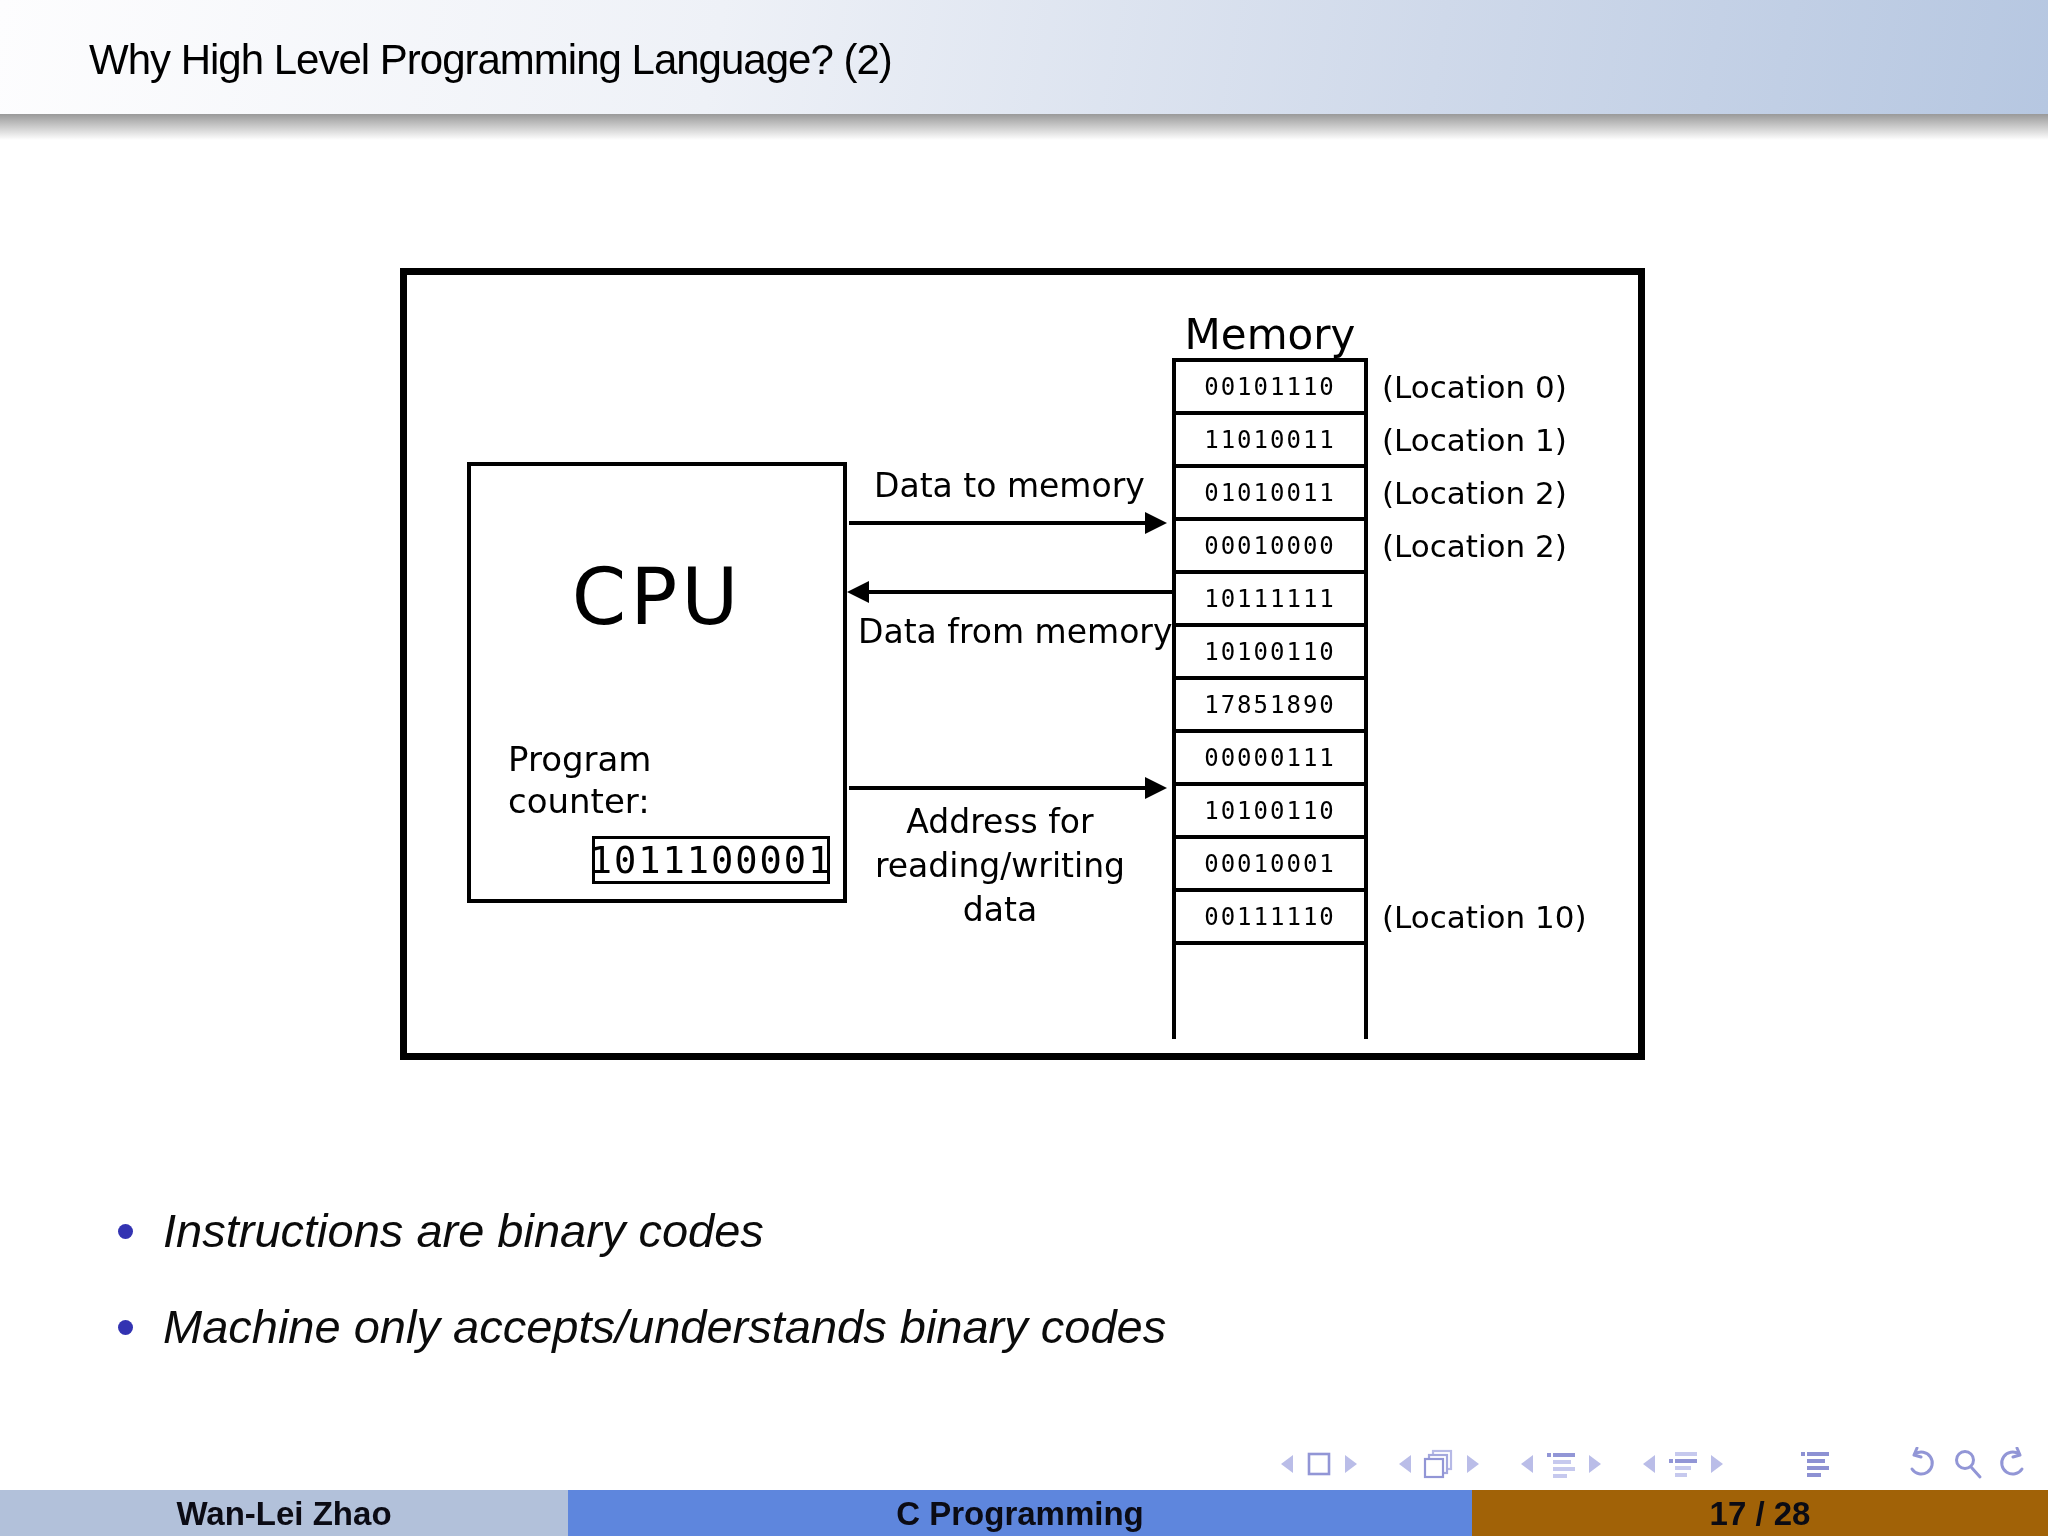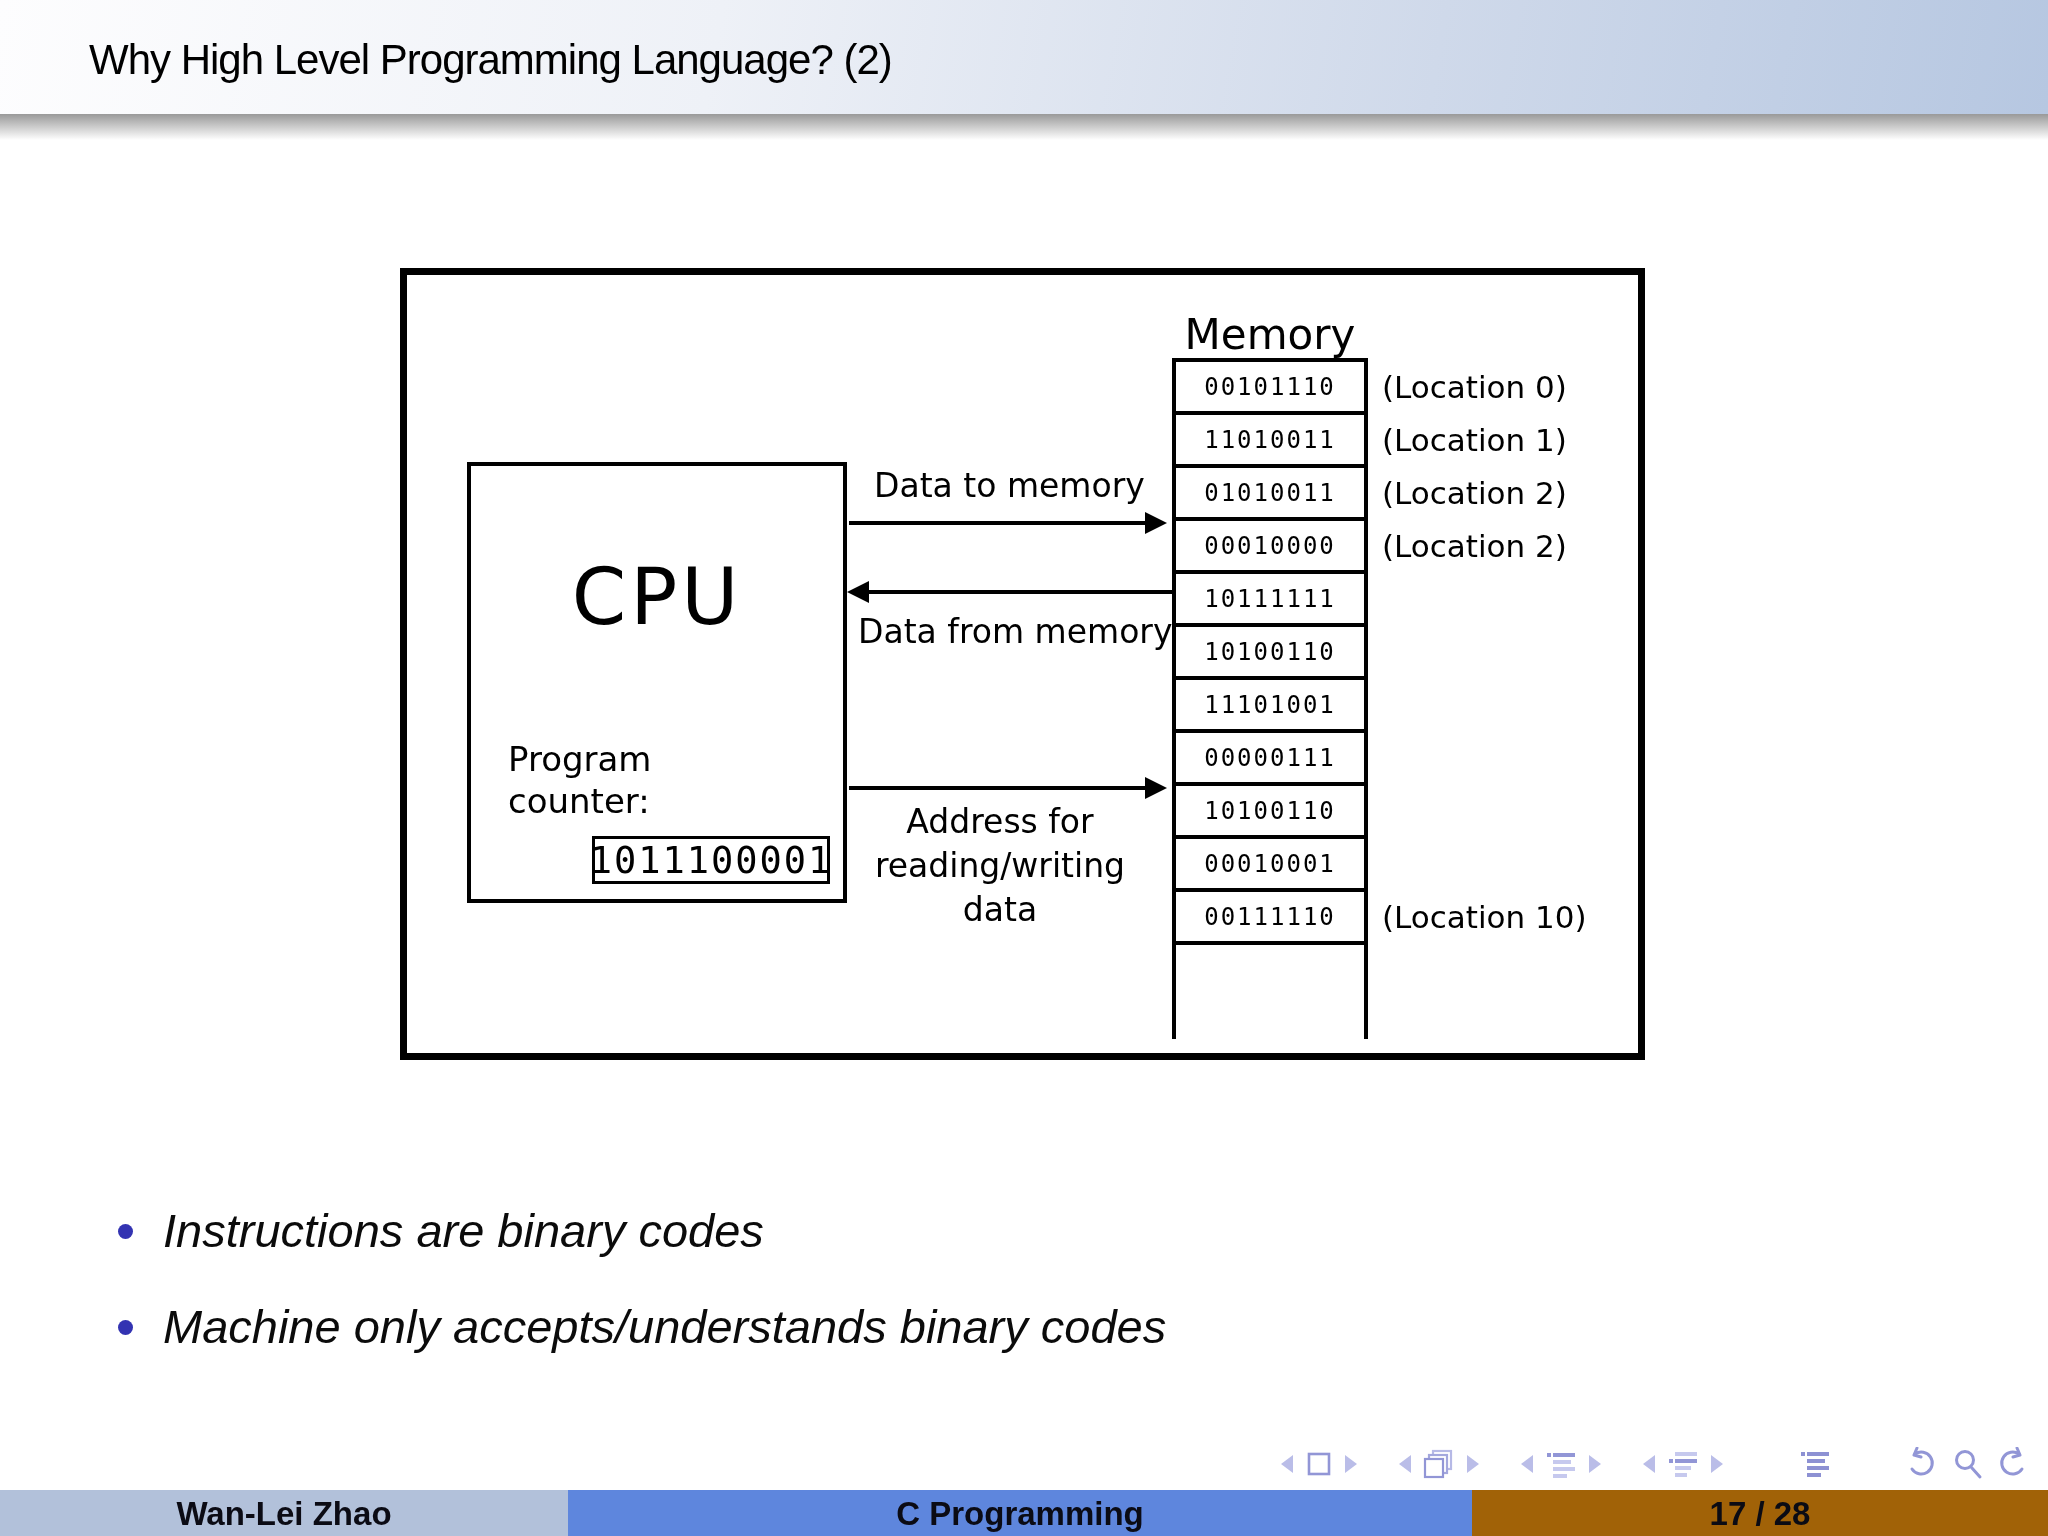--- a/index.html
+++ b/index.html
@@ -104,21 +104,21 @@
       <div class="mem-cell">
         <span class="mem-val">00010000</span>
       </div>
       <div class="mem-cell">
         <span class="mem-val">10111111</span>
       </div>
       <div class="mem-cell">
         <span class="mem-val">10100110</span>
       </div>
       <div class="mem-cell">
-        <span class="mem-val">11101001</span>
+        <span class="mem-val">17851890</span>
       </div>
       <div class="mem-cell">
         <span class="mem-val">00000111</span>
       </div>
       <div class="mem-cell">
         <span class="mem-val">10100110</span>
       </div>
       <div class="mem-cell">
         <span class="mem-val">00010001</span>
       </div>

